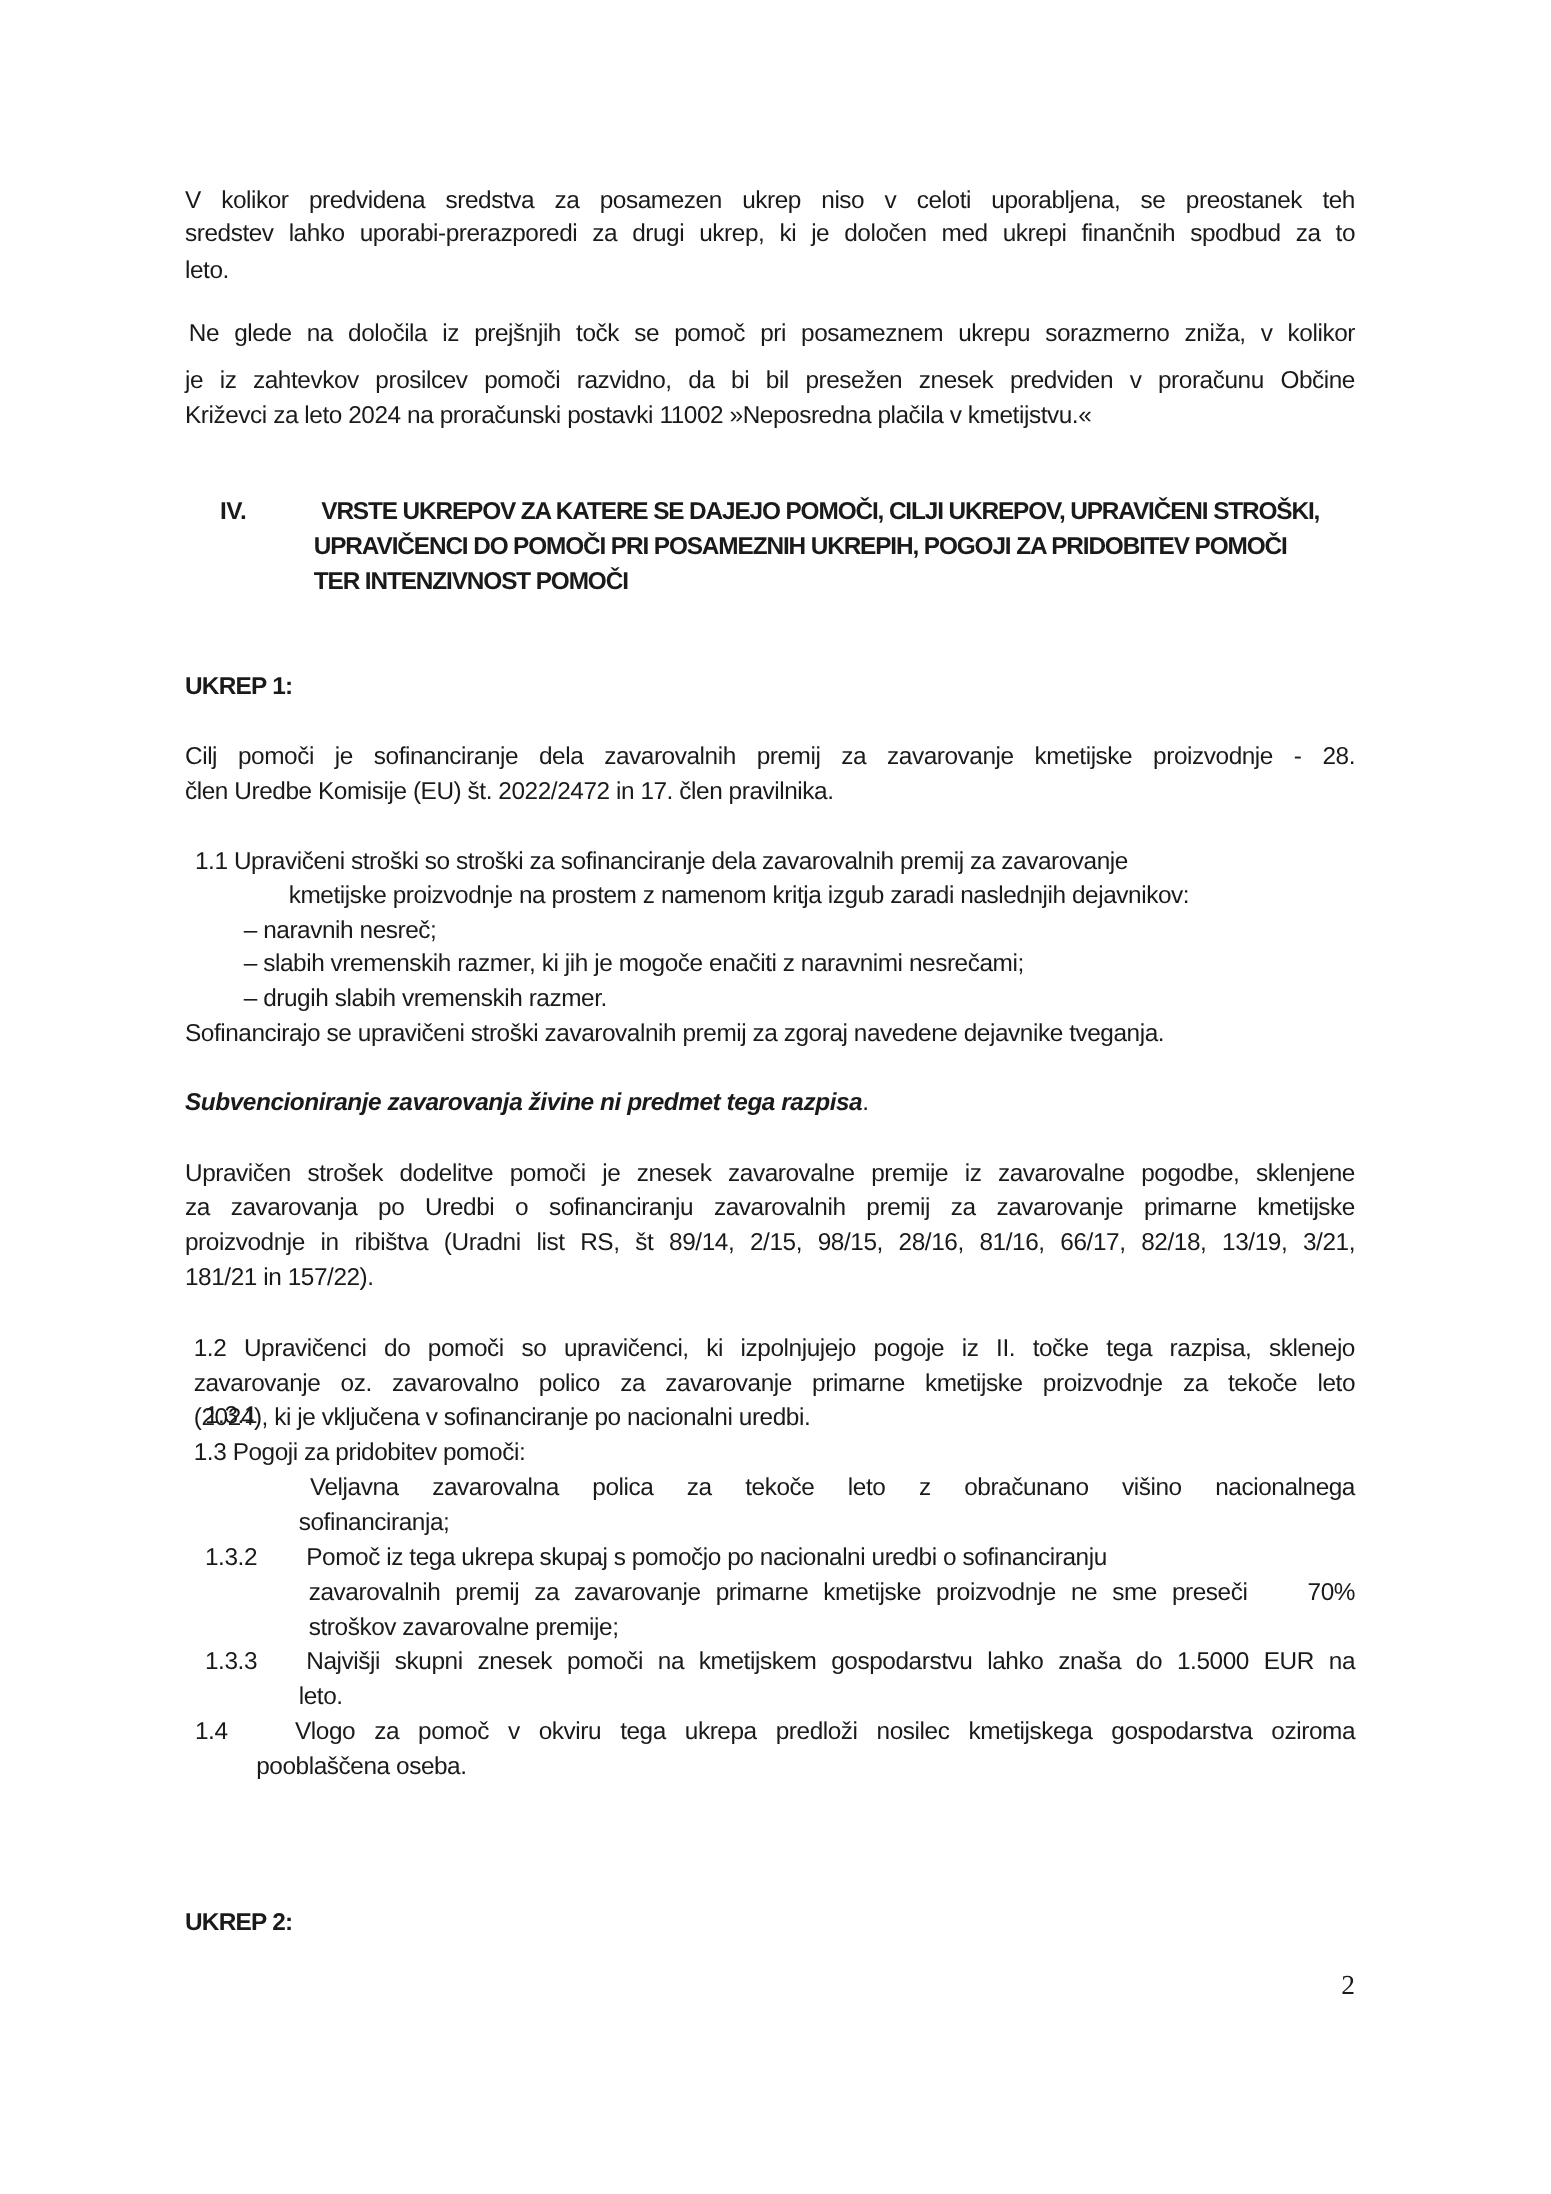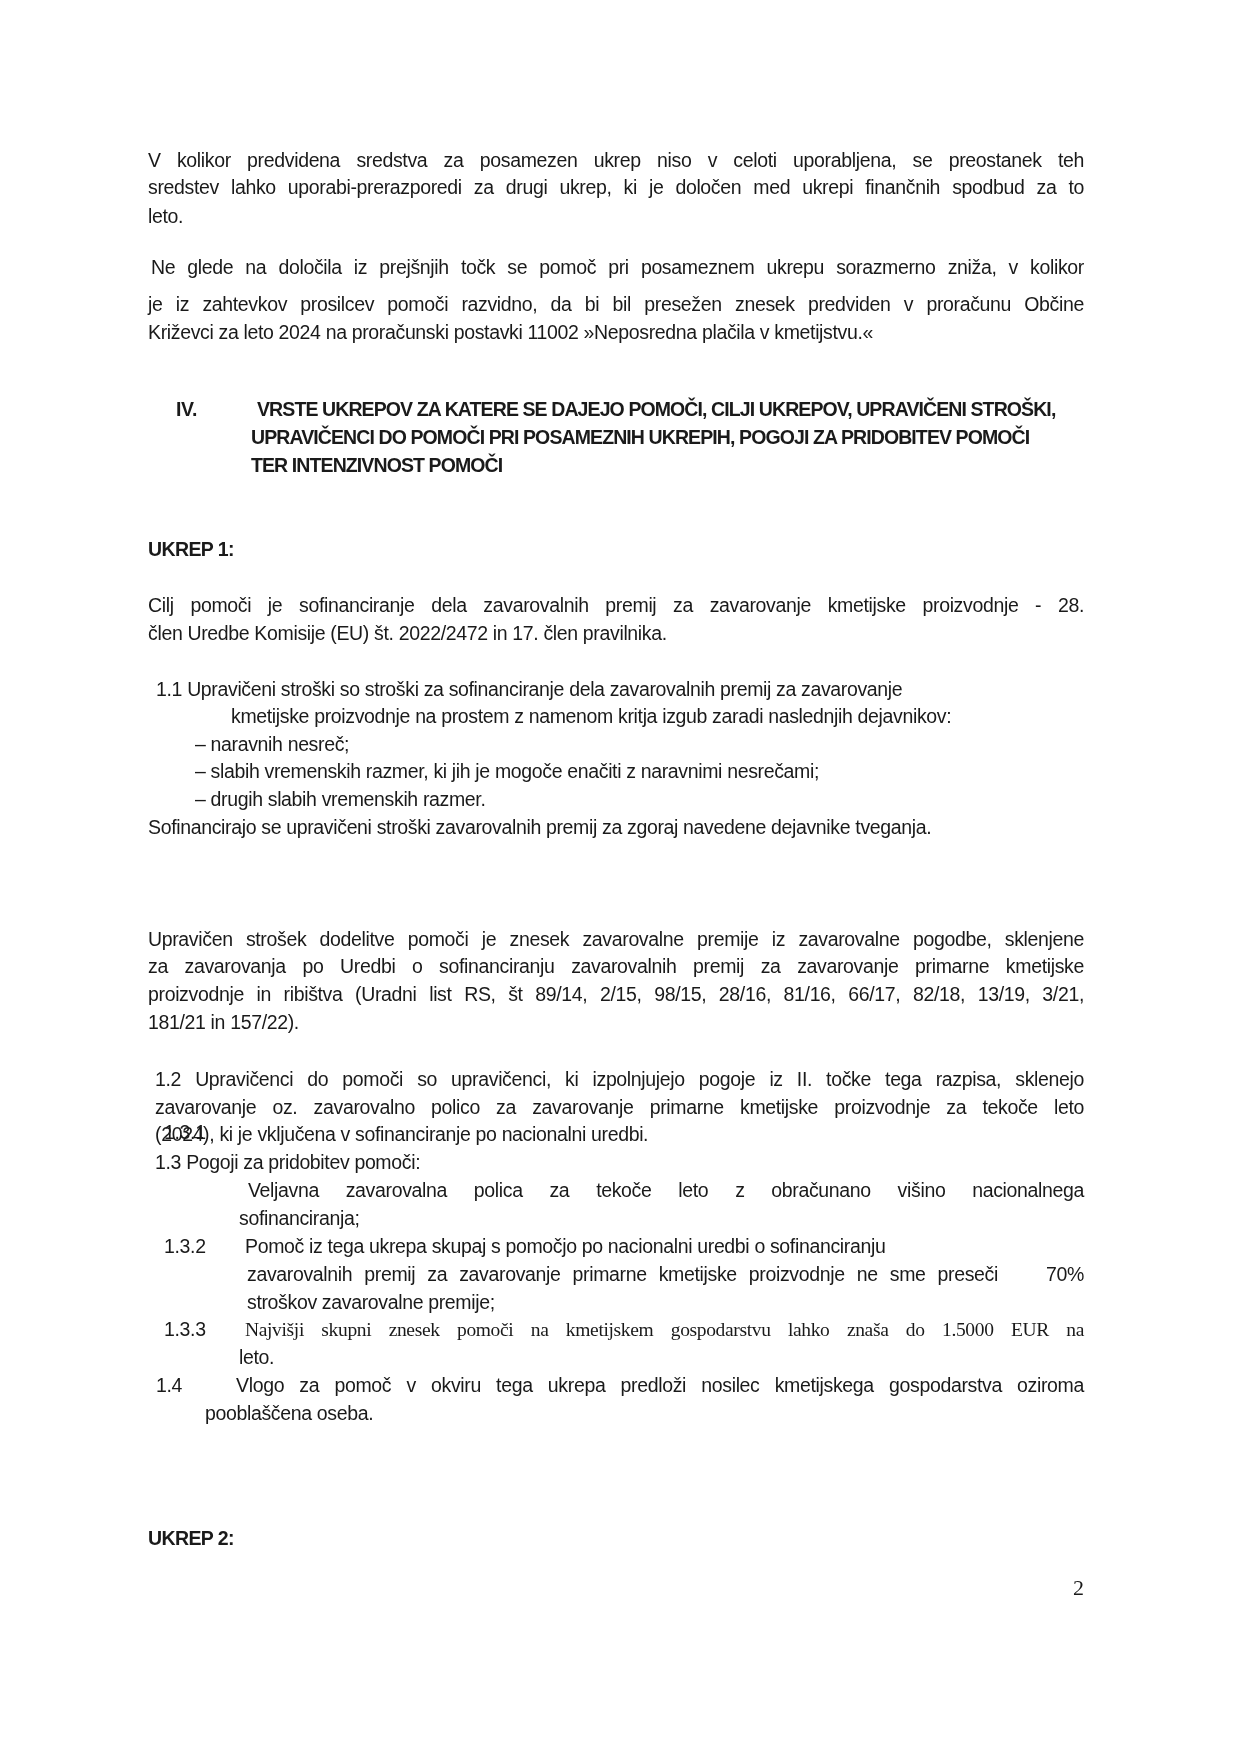--- a/index.html
+++ b/index.html
@@ -45,20 +45,23 @@
 
   <div>
     <div class="ln" style="left:156px;top:676px;">1.1 Upravičeni stroški so stroški za sofinanciranje dela zavarovalnih premij za zavarovanje</div>
     <div class="ln" style="left:195px;top:703px;margin-left:36px;">kmetijske proizvodnje na prostem z namenom kritja izgub zaradi naslednjih dejavnikov:</div>
     <div class="ln" style="left:195px;top:731px;">– naravnih nesreč;</div>
     <div class="ln" style="left:195px;top:758px;">– slabih vremenskih razmer, ki jih je mogoče enačiti z naravnimi nesrečami;</div>
     <div class="ln" style="left:195px;top:786px;">– drugih slabih vremenskih razmer.</div>
     <div class="ln" style="left:148px;top:814px;">Sofinancirajo se upravičeni stroški zavarovalnih premij za zgoraj navedene dejavnike tveganja.</div>
   </div>
 
+  <div class="ln" style="left:148px;top:869px;">
+    <span class="bi">Subvencioniranje zavarovanja živine ni predmet tega razpisa</span><span>.</span>
+  </div>
 
   <div>
     <div class="ln j" style="left:148px;top:926px;width:936px;">Upravičen strošek dodelitve pomoči je znesek zavarovalne premije iz zavarovalne pogodbe, sklenjene</div>
     <div class="ln j" style="left:148px;top:953px;width:936px;">za zavarovanja po Uredbi o sofinanciranju zavarovalnih premij za zavarovanje primarne kmetijske</div>
     <div class="ln j" style="left:148px;top:981px;width:936px;">proizvodnje in ribištva (Uradni list RS, št 89/14, 2/15, 98/15, 28/16, 81/16, 66/17, 82/18, 13/19, 3/21,</div>
     <div class="ln" style="left:148px;top:1009px;">181/21 in 157/22).</div>
   </div>
 
   <div>
     <div class="ln j" style="left:155px;top:1066px;width:929px;">1.2 Upravičenci do pomoči so upravičenci, ki izpolnjujejo pogoje iz II. točke tega razpisa,  sklenejo</div>
@@ -72,21 +75,21 @@
     <div class="ln" style="left:164px;top:1119px;">1.3.1</div>
     <div class="ln j" style="left:248px;top:1177px;width:836px;">Veljavna zavarovalna polica za tekoče leto z obračunano višino nacionalnega</div>
     <div class="ln" style="left:239px;top:1205px;">sofinanciranja;</div>
 
     <div class="ln" style="left:164px;top:1233px;">1.3.2</div>
     <div class="ln" style="left:245px;top:1233px;">Pomoč iz tega ukrepa skupaj s pomočjo po nacionalni uredbi o sofinanciranju</div>
     <div class="ln j" style="left:247px;top:1261px;width:837px;white-space:pre;">zavarovalnih premij za zavarovanje primarne kmetijske proizvodnje ne sme preseči    70%</div>
     <div class="ln" style="left:247px;top:1289px;">stroškov zavarovalne premije;</div>
 
     <div class="ln" style="left:164px;top:1316px;">1.3.3</div>
-    <div class="ln j" style="left:245px;top:1316px;width:839px;font-family:Liberation Serif, serif;">Najvišji skupni znesek pomoči na kmetijskem gospodarstvu lahko znaša do 1.5000 EUR  na</div>
+    <div class="ln j" style="left:245px;top:1316px;width:839px;">Najvišji skupni znesek pomoči na kmetijskem gospodarstvu lahko znaša do 1.5000 EUR  na</div>
     <div class="ln" style="left:239px;top:1344px;">leto.</div>
   </div>
 
   <div>
     <div class="ln" style="left:156px;top:1372px;">1.4</div>
     <div class="ln j" style="left:236px;top:1372px;width:848px;">Vlogo za pomoč v okviru tega ukrepa predloži nosilec kmetijskega gospodarstva oziroma</div>
     <div class="ln" style="left:205px;top:1400px;">pooblaščena oseba.</div>
   </div>
 
   <div class="ln b" style="left:148px;top:1481px;letter-spacing:-0.6px;margin-top:44px;">UKREP 2:</div>

